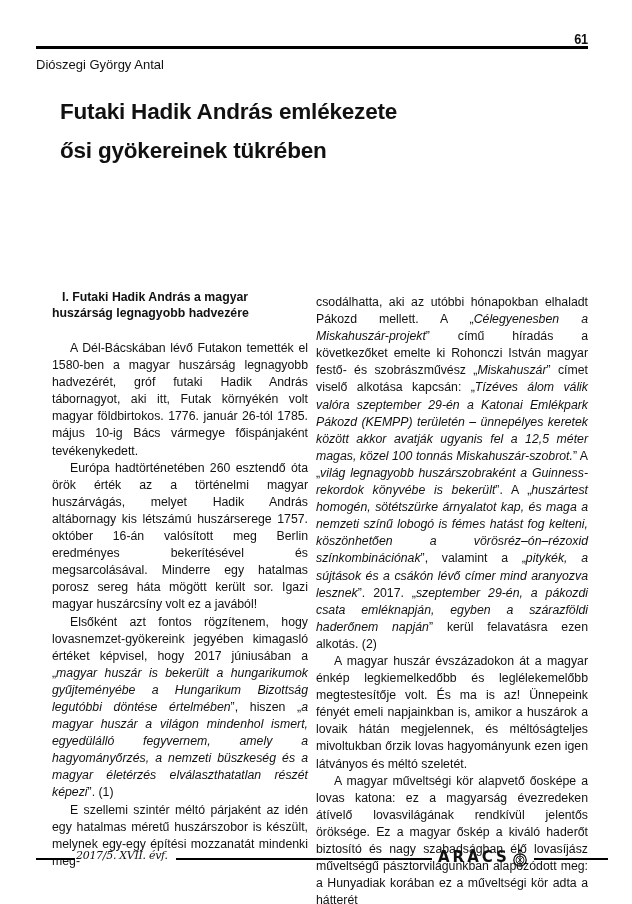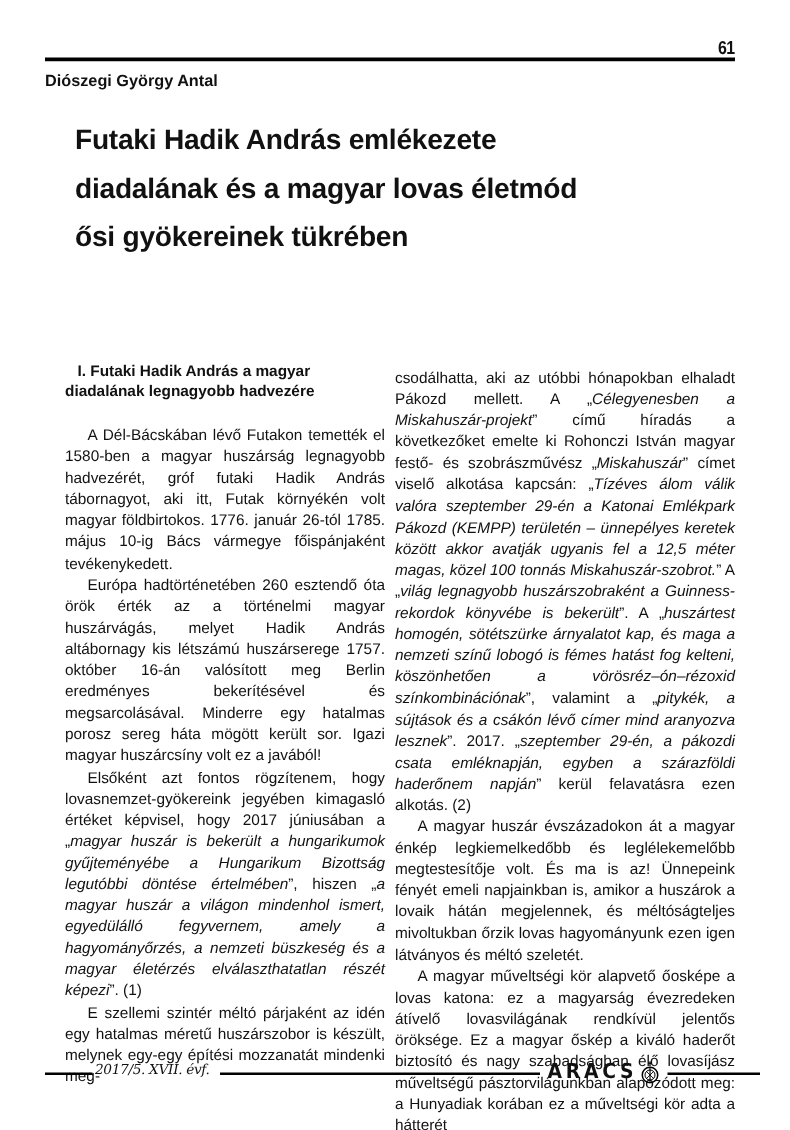--- a/index.html
+++ b/index.html
@@ -1,21 +1,21 @@
 <!DOCTYPE html>
 <html><head>
 <meta charset="utf-8">
 <style>
   html, body { margin: 0; padding: 0; background: #ffffff; }
   body { width: 632px; height: 904px; position: relative; overflow: hidden;
          font-family: "Liberation Sans", sans-serif; color: #111; }
   .page-number { position: absolute; right: 44px; top: 30px; font-weight: bold;
          font-size: 15px; letter-spacing: -0.5px; transform: scaleX(0.85); transform-origin: right; }
   .header-rule { position: absolute; left: 36px; right: 44px; top: 46px; height: 3px; background: #000; }
-  .author { position: absolute; left: 36px; top: 57px; font-weight: bold; font-size: 13px; }
+  .author { position: absolute; left: 36px; top: 57px; font-weight: normal; font-size: 13px; }
   .title { position: absolute; left: 60px; right: 60px; top: 92px; text-align: left;
          font-weight: bold; font-size: 22.5px; line-height: 39px; letter-spacing: -0.2px; }
   .title span { display: block; }
   .col { position: absolute; top: 289px; width: 256px; font-size: 12.3px; line-height: 17.1px;
          text-align: justify; }
   .col-left { left: 52px; }
   .col-right { left: 316px; width: 272px; top: 294px; }
   .col p { margin: 0; text-indent: 18px; }
   .col p.noindent { text-indent: 0; }
   .section-heading { font-weight: bold; font-size: 12.3px; line-height: 16px; margin: 0 0 19px 0;
@@ -31,26 +31,25 @@
 </style>
 </head>
 <body>
 
 <div class="page-number">61</div>
 <div class="header-rule"></div>
 <div class="author">Diószegi György Antal</div>
 
 <h1 class="title" style="margin:0;">
   <span>Futaki Hadik András emlékezete</span>
-  <span>diadalának és a magyar lovas életmód</span>
   <span>ősi gyökereinek tükrében</span>
 </h1>
 
 <div class="col col-left">
-  <div class="section-heading">I. Futaki Hadik András a magyar diadalának legnagyobb hadvezére</div>
+  <div class="section-heading">I. Futaki Hadik András a magyar huszárság legnagyobb hadvezére</div>
   <div>
       <p><span>A Dél-Bácskában lévő Futakon temették el 1580-ben a magyar huszárság legnagyobb hadvezérét, gróf futaki Hadik András tábornagyot, aki itt, Futak környékén volt magyar földbirtokos. 1776. január 26-tól 1785. május 10-ig Bács vármegye főispánjaként tevékenykedett.</span></p>
       <p><span>Európa hadtörténetében 260 esztendő óta örök érték az a történelmi magyar huszárvágás, melyet Hadik András altábornagy kis létszámú huszárserege 1757. október 16-án valósított meg Berlin eredményes bekerítésével és megsarcolásával.  Minderre egy hatalmas porosz sereg háta mögött került sor. Igazi magyar huszárcsíny volt ez a javából!</span></p>
       <p><span>Elsőként azt fontos rögzítenem, hogy lovasnemzet-gyökereink jegyében kimagasló értéket képvisel, hogy 2017 júniusában a „</span><em>magyar huszár is bekerült a hungarikumok gyűjteményébe a Hungarikum Bizottság legutóbbi döntése értelmében</em><span>”, hiszen „</span><em>a magyar huszár a világon mindenhol ismert, egyedülálló fegyvernem, amely a hagyományőrzés, a nemzeti büszkeség és a magyar életérzés elválaszthatatlan részét képezi</em><span>”. (1)</span></p>
       <p><span>E szellemi szintér méltó párjaként az idén egy hatalmas méretű huszárszobor is készült, melynek egy-egy építési mozzanatát mindenki meg-</span></p>
     </div>
 </div>
 
 <div class="col col-right">
   <div>

